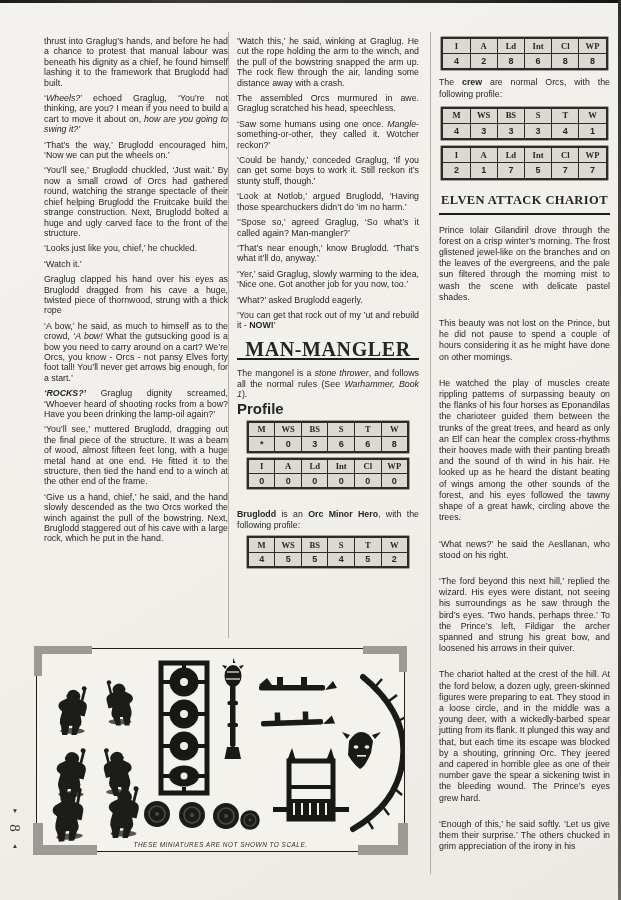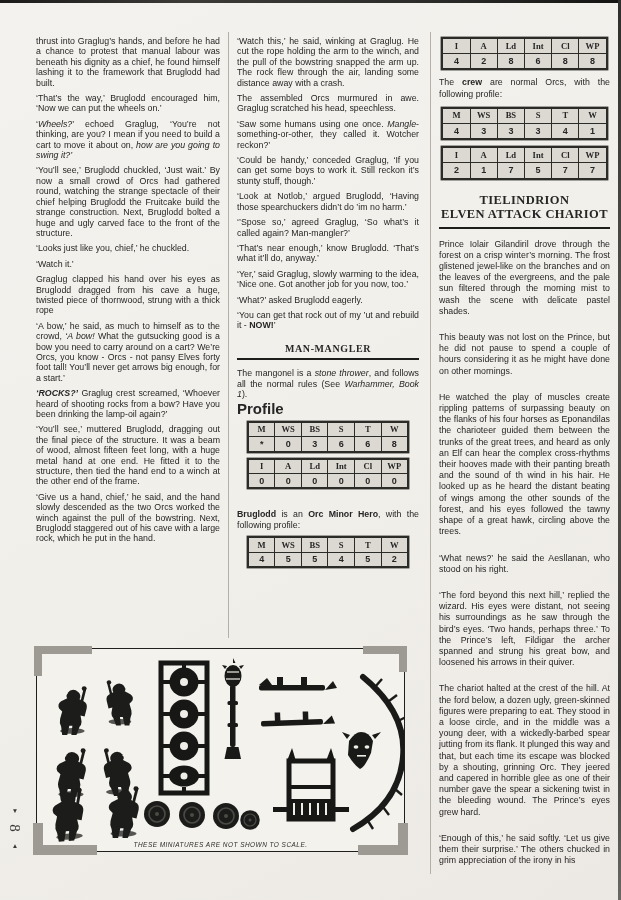--- a/index.html
+++ b/index.html
@@ -10,30 +10,30 @@
   }
   .scan-edge-top{position:absolute;top:0;left:0;width:621px;height:3px;
     background:linear-gradient(90deg,#1b1b1a,#3c3b38 30%,#2b2b29 70%,#141413);}
   .scan-edge-right{position:absolute;top:0;right:0;width:3px;height:900px;
     background:linear-gradient(180deg,#2e2e2c,#57554f 40%,#3b3a37 80%,#6a6862);}
   .colrule{position:absolute;width:1px;background:#b4b0a8;}
   .rule1{left:228px;top:32px;height:606px;}
   .rule2{left:430px;top:32px;height:842px;}
 
   .col{position:absolute;top:36px;text-align:justify;font-size:8.8px;line-height:10.4px;}
-  .col1{left:36px;width:184px;}
+  .col1{left:44px;width:184px;}
   .col2{left:237px;width:182px;}
   .col3{left:439px;width:171px;line-height:11.2px;}
   .para{margin:0 0 5px 0;}
   .col3 .para{margin:0 0 15px 0;}
   .it{font-style:italic;}
   .bd{font-weight:bold;}
 
   .h-mangler{
-    font-family:"Liberation Serif",serif;font-weight:bold;font-size:10px;letter-spacing:.6px;
+    font-family:"Liberation Serif",serif;font-weight:bold;font-size:20px;letter-spacing:.6px;
     text-align:center;margin:13px 0 8px 0;padding-bottom:4px;border-bottom:2px solid #1d1d1b;
   }
   .h-chariot{
     font-family:"Liberation Serif",serif;font-weight:bold;font-size:12.5px;line-height:14px;
     letter-spacing:.4px;text-align:center;margin:14px 0 10px 0;padding-bottom:6px;
     border-bottom:2.5px solid #1d1d1b;
   }
   .profile-label{font-weight:bold;font-size:15px;margin:2px 0 2px 0;text-align:left;}
   .bruglodd-line{margin-top:21px;}
 
@@ -75,28 +75,28 @@
 <div class="colrule rule2"></div>
 
 <div class="margin-block">
   <div class="tri">▼</div>
   <div class="pageno">8</div>
   <div class="tri">▲</div>
 </div>
 
 <div class="col col1">
   <p class="para"><span>thrust into Graglug’s hands, and before he had a chance to protest that manual labour was beneath his dignity as a chief, he found himself lashing it to the framework that Bruglodd had built.</span></p>
+  <p class="para"><span>‘</span><span class="it">Wheels?</span><span>’ echoed Graglug, ‘You’re not thinking, are you? I mean if you need to build a cart to move it about on, </span><span class="it">how are you going to swing it?’</span></p>
   <p class="para"><span>‘That’s the way,’ Bruglodd encouraged him, ‘Now we can put the wheels on.’</span></p>
-  <p class="para"><span>‘</span><span class="it">Wheels?</span><span>’ echoed Graglug, ‘You’re not thinking, are you? I mean if you need to build a cart to move it about on, </span><span class="it">how are you going to swing it?’</span></p>
   <p class="para"><span>‘You’ll see,’ Bruglodd chuckled, ‘Just wait.’ By now a small crowd of Orcs had gathered round, watching the strange spectacle of their chief helping Bruglodd the Fruitcake build the strange construction. Next, Bruglodd bolted a huge and ugly carved face to the front of the structure.</span></p>
   <p class="para"><span>‘Looks just like you, chief,’ he chuckled.</span></p>
   <p class="para"><span>‘Watch it.’</span></p>
   <p class="para"><span>Graglug clapped his hand over his eyes as Bruglodd dragged from his cave a huge, twisted piece of thornwood, strung with a thick rope</span></p>
   <p class="para"><span>‘A bow,’ he said, as much to himself as to the crowd, </span><span class="it">‘A bow!</span><span> What the gutsucking good is a bow you need to carry around on a cart? We’re Orcs, you know - Orcs - not pansy Elves forty foot tall! You’ll never get arrows big enough, for a start.’</span></p>
-  <p class="para"><span class="it bd">‘ROCKS?’</span><span> Graglug crest screamed, ‘Whoever heard of shooting rocks from a bow? Have you been drinking the lamp-oil again?’</span></p>
+  <p class="para"><span class="it bd">‘ROCKS?’</span><span> Graglug dignity screamed, ‘Whoever heard of shooting rocks from a bow? Have you been drinking the lamp-oil again?’</span></p>
   <p class="para"><span>‘You’ll see,’ muttered Bruglodd, dragging out the final piece of the structure. It was a beam of wood, almost fifteen feet long, with a huge metal hand at one end. He fitted it to the structure, then tied the hand end to a winch at the other end of the frame.</span></p>
   <p class="para"><span>‘Give us a hand, chief,’ he said, and the hand slowly descended as the two Orcs worked the winch against the pull of the bowstring. Next, Bruglodd staggered out of his cave with a large rock, which he put in the hand.</span></p>
 </div>
 
 <div class="col col2">
   <p class="para"><span>‘Watch this,’ he said, winking at Graglug. He cut the rope holding the arm to the winch, and the pull of the bowstring snapped the arm up. The rock flew through the air, landing some distance away with a crash.</span></p>
   <p class="para"><span>The assembled Orcs murmured in awe. Graglug scratched his head, speechless.</span></p>
   <p class="para"><span>‘Saw some humans using one once. </span><span class="it">Mangle</span><span>-something-or-other, they called it. Wotcher reckon?’</span></p>
   <p class="para"><span>‘Could be handy,’ conceded Graglug, ‘If you can get some boys to work it. Still reckon it’s stunty stuff, though.’</span></p>
   <p class="para"><span>‘Look at Notlob,’ argued Bruglodd, ‘Having those spearchuckers didn’t do ’im no harm.’</span></p>
@@ -227,21 +227,20 @@
           <td>2</td>
           <td>1</td>
           <td>7</td>
           <td>5</td>
           <td>7</td>
           <td>7</td>
         </tr>
       </tbody>
     </table>
   <div class="h-chariot">
-    <div>TIELINDRION</div>
     <div>ELVEN ATTACK CHARIOT</div>
   </div>
   <p class="para"><span>Prince Iolair Gilandiril drove through the forest on a crisp winter’s morning. The frost glistened jewel-like on the branches and on the leaves of the evergreens, and the pale sun filtered through the morning mist to wash the scene with delicate pastel shades.</span></p>
   <p class="para"><span>This beauty was not lost on the Prince, but he did not pause to spend a couple of hours considering it as he might have done on other mornings.</span></p>
   <p class="para"><span>He watched the play of muscles create rippling patterns of surpassing beauty on the flanks of his four horses as Eponandilas the charioteer guided them between the trunks of the great trees, and heard as only an Elf can hear the complex cross-rhythms their hooves made with their panting breath and the sound of th wind in his hair. He looked up as he heard the distant beating of wings among the other sounds of the forest, and his eyes followed the tawny shape of a great hawk, circling above the trees.</span></p>
   <p class="para"><span>‘What news?’ he said the Aesllanan, who stood on his right.</span></p>
   <p class="para"><span>‘The ford beyond this next hill,’ replied the wizard. His eyes were distant, not seeing his surroundings as he saw through the bird’s eyes. ‘Two hands, perhaps three.’ To the Prince’s left, Fildigar the archer spanned and strung his great bow, and loosened his arrows in their quiver.</span></p>
   <p class="para"><span>The chariot halted at the crest of the hill. At the ford below, a dozen ugly, green-skinned figures were preparing to eat. They stood in a loose circle, and in the middle was a young deer, with a wickedly-barbed spear jutting from its flank. It plunged this way and that, but each time its escape was blocked by a shouting, grinning Orc. They jeered and capered in horrible glee as one of their number gave the spear a sickening twist in the bleeding wound. The Prince’s eyes grew hard.</span></p>
   <p class="para"><span>‘Enough of this,’ he said softly. ‘Let us give them their surprise.’ The others chucked in grim appreciation of the irony in his</span></p>
 </div>

